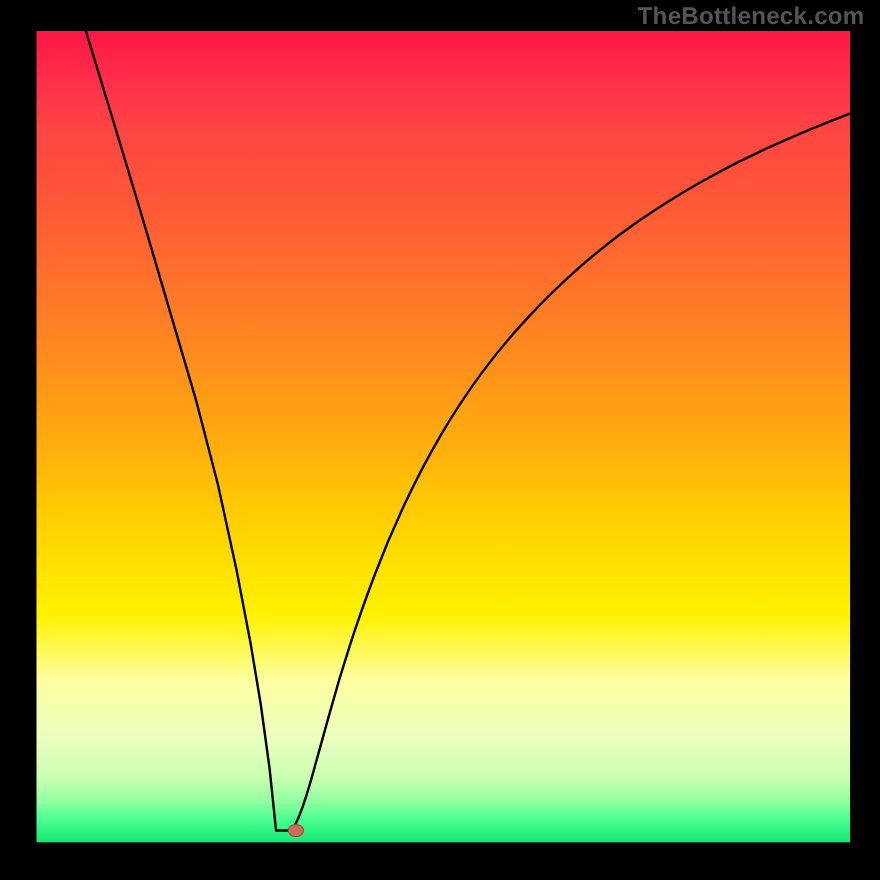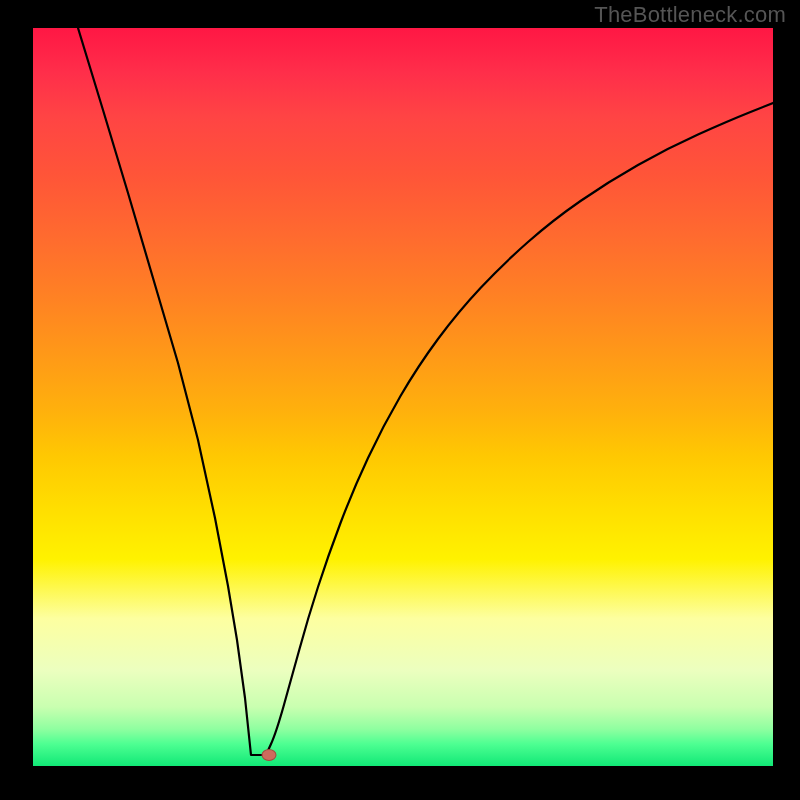--- a/index.html
+++ b/index.html
@@ -10,21 +10,21 @@
     position: relative;
     overflow: hidden;
     font-family: Arial, Helvetica, sans-serif;
   }
   .watermark {
     position: absolute;
     top: 2px;
     right: 14px;
     color: #555;
     font-size: 22px;
-    font-weight: 400;
+    font-weight: 700;
     z-index: 50;
     letter-spacing: 0.2px;
   }
   .plot-area {
     position: absolute;
     left: 33px;
     top: 28px;
     width: 740px;
     height: 738px;
     overflow: hidden;

